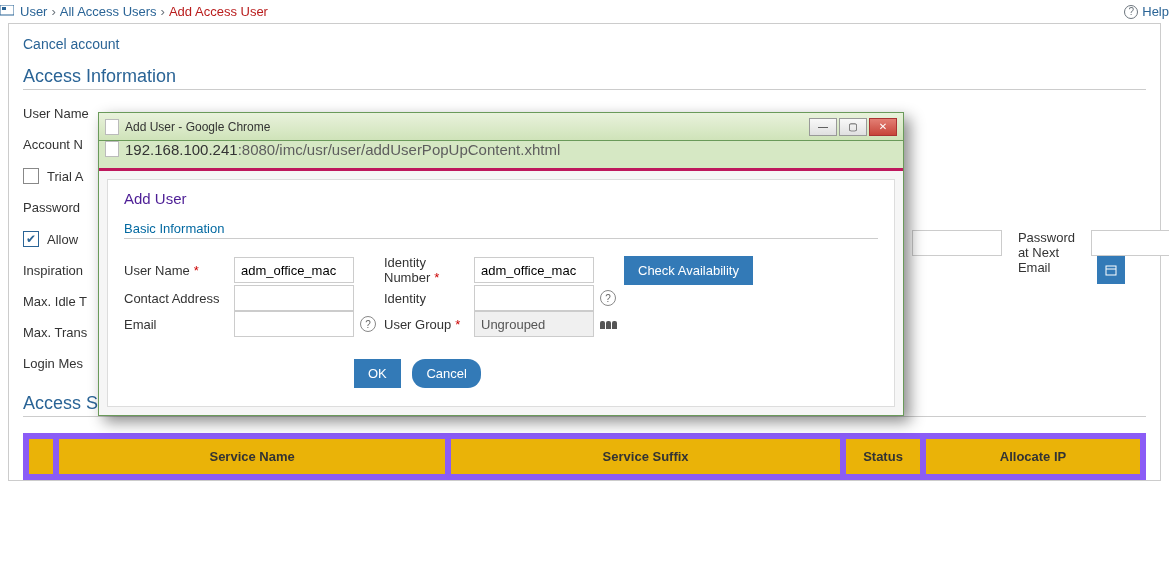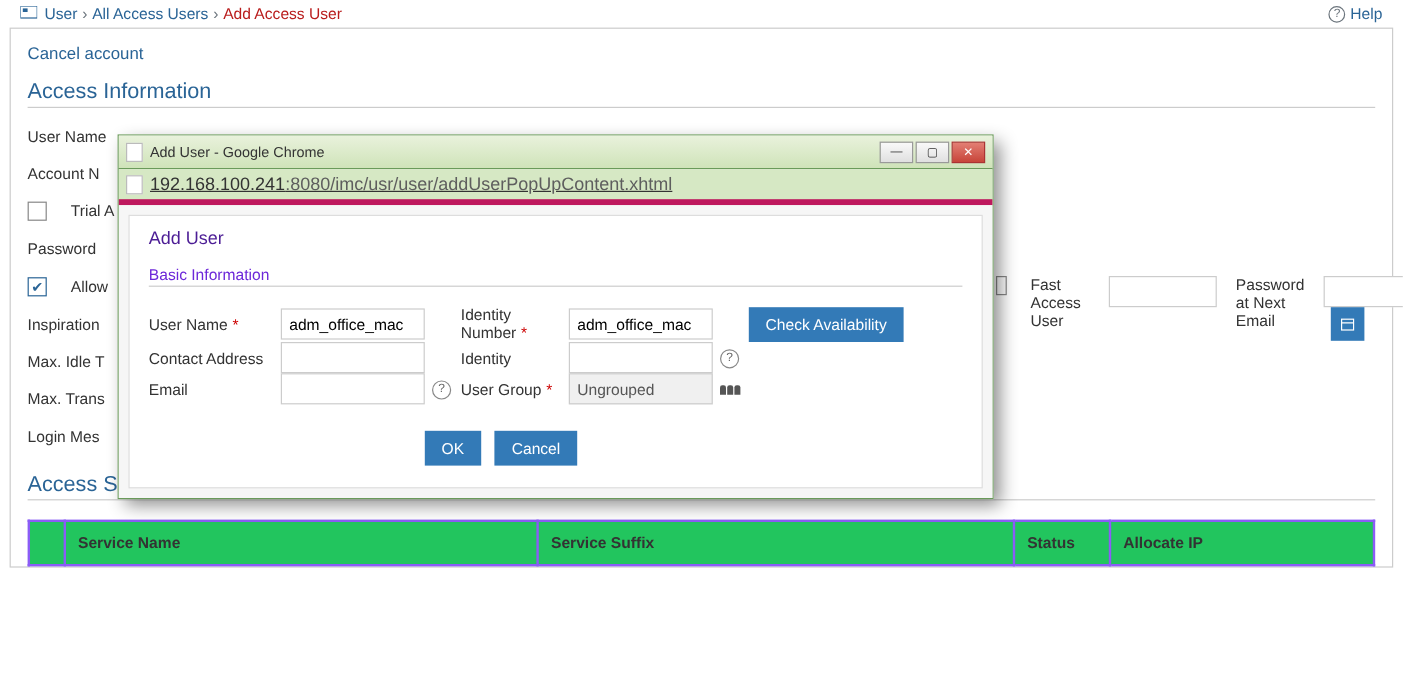--- a/index.html
+++ b/index.html
@@ -1,95 +1,95 @@
 <!DOCTYPE html>
 <html><head>
 <meta charset="utf-8">
 <style>
   * { box-sizing: border-box; font-family: "Segoe UI", Arial, sans-serif; }
   body { margin: 0; background: #fff; font-size: 13px; color: #333; width: 1169px; height: 573px; position: relative; overflow: hidden; }
 
   
-  .crumbs { display: flex; align-items: center; padding: 4px 17px; font-size: 13px; color: #2a6496; }
+  .crumbs { display: flex; align-items: center; padding: 4px 0; font-size: 13px; color: #2a6496; }
   .crumbs .icon-app { width: 14px; height: 14px; margin-right: 6px; display: inline-block; }
   .crumbs a { color: #2a6496; text-decoration: none; }
   .crumbs .sep { color: #6c757d; margin: 0 4px; }
   .crumbs .current { color: #b91c1c; }
   .help { margin-left: auto; color: #2a6496; display: flex; align-items: center; cursor: pointer; }
   .help .qmark { width: 14px; height: 14px; border: 1px solid #6c757d; border-radius: 50%; display: inline-flex; align-items: center; justify-content: center; font-size: 10px; margin-right: 4px; color: #6c757d; }
 
   
   .panel { margin: 0 8px; border: 1px solid #ccc; padding: 12px 14px 0 14px; }
   .panel-title { color: #2a6496; font-size: 14px; margin-bottom: 14px; }
 
   .section-header { color: #2a6496; font-size: 18px; border-bottom: 1px solid #ccc; padding-bottom: 2px; margin-top: 4px; margin-bottom: 16px; }
 
   .form-col { display: flex; flex-direction: column; gap: 16px; }
   .form-row { display: flex; align-items: center; }
   .form-label { width: 0; flex: 0 0 auto; min-width: 0; white-space: nowrap; padding-right: 10px; color: #333; }
 
   .right-col { position: absolute; left: 830px; top: 230px; display: flex; flex-direction: row; gap: 16px; }
 
-  .chk { display: inline-flex; gap: 20px; }
+  .chk { display: inline-flex; align-items: center; gap: 8px; }
   .chk-box { width: 16px; height: 16px; border: 1px solid #888; background: #fff; display: inline-flex; align-items: center; justify-content: center; }
   .chk-box.checked { border-color: #2a6496; }
   .chk-box.checked::after { content: "✔"; color: #2a6496; font-size: 12px; line-height: 1; }
 
   .field-wrap { display: inline-block; }
   .text-input { height: 26px; width: 90px; border: 1px solid #ccc; padding: 2px 6px; }
   .cal-btn { width: 28px; height: 28px; background: #337ab7; color: #fff; display: inline-flex; align-items: center; justify-content: center; margin-left: 6px; border: none; cursor: pointer; }
 
   
   .svc-table { width: 100%; border-collapse: collapse; margin-top: 6px; }
-  .svc-table th { text-align: left; font-weight: 600; padding: 10px; border: 2px solid #8b5cf6; background: #22c55e; font-size: 13px; }
+  .svc-table th { text-align: center; font-weight: 600; padding: 10px; border: 6px solid #8b5cf6; background: #eab308; font-size: 13px; }
 
   
   .chrome-window {
     position: absolute;
     left: 98px; top: 112px;
-    width: 730px;
+    width: 806px;
     border: 1px solid #6a9a5a;
     box-shadow: 6px 6px 14px rgba(0,0,0,0.45);
     background: #fff;
     z-index: 50;
   }
   .chrome-titlebar {
     height: 28px;
     background: linear-gradient(to bottom, #e9f2dc, #cfe3b9);
     display: flex; align-items: center; padding: 0 6px; font-size: 12px; color: #333;
     border-bottom: 1px solid #6a9a5a;
   }
   .chrome-page-icon { width: 14px; height: 16px; border: 1px solid #bbb; background: #fff; margin-right: 6px; }
   .win-btns { margin-left: auto; display: flex; gap: 2px; }
   .win-btn { width: 28px; height: 18px; border: 1px solid #999; background: linear-gradient(#f9f9f9,#e0e0e0); display:flex; align-items:center; justify-content:center; font-size:10px; cursor:pointer; }
   .win-btn.close { background: linear-gradient(#e37f74,#c7453a); border-color:#a33; color:#fff; }
 
   .chrome-addr {
-    height: 30px; background: #d6e8c4; display:flex; align-items:center; padding:0 6px; border-bottom:5px solid #be185d;text-decoration:underline;
+    height: 30px; background: #d6e8c4; display:flex; padding:0 6px; border-bottom:3px solid #be185d;
   }
   .chrome-addr .page-icon2 { width:14px; height:16px; border:1px solid #bbb; background:#fff; margin-right:6px; }
   .chrome-addr .url { font-size: 15px; color:#5e5e5e; }
   .chrome-addr .url .host { color:#333; }
 
   .modal-body { background:#f6f6f6; padding: 8px; }
   .modal-card { background:#fff; border:1px solid #ddd; padding: 10px 16px 18px 16px; }
   .modal-card-title { color:#4c1d95; font-size:15px; margin-bottom: 14px; }
 
-  .basic-header { font-size:13px; color:#6d28d9; border-bottom:1px solid #ccc; padding-bottom:2px; margin-bottom:16px; }
+  .basic-header { font-size:13px; color:#0369a1; border-bottom:1px solid #ccc; padding-bottom:2px; margin-bottom:16px; }
 
   .modal-grid { display:grid; grid-template-columns: 110px 120px 30px 90px 120px 30px auto; align-items:center; }
   .req { color:#c00; margin-left:4px; }
   .m-input { height: 26px; width: 120px; border:1px solid #ccc; padding: 2px 6px; font-size:13px; }
   .m-input.ro { background:#f0f0f0; color:#555; }
   .hint-icon { width:16px; height:16px; border:1px solid #888; border-radius:50%; display:inline-flex; align-items:center; justify-content:center; font-size:10px; color:#666; margin-left:6px; }
   .users-icon { display:inline-flex; gap:1px; margin-left:6px; }
   .users-icon span { width:5px; height:8px; background:#555; border-radius:2px 2px 0 0; display:inline-block; }
 
   .btn { background:#337ab7; color:#fff; border:none; padding:7px 14px; font-size:13px; cursor:pointer; }
-  .btn + .btn { margin-left:8px; }
+  .btn + .btn { margin-left:8px;border-radius:13px; }
   .modal-buttons { margin-top:22px; text-align:left; padding-left: 230px; }
 
 </style>
 </head>
 <body>
 
 <div class="crumbs">
   <span class="icon-app">
     <svg width="14" height="14">
         <rect x="0" y="0" width="14" height="10" fill="none" stroke="#2a6496"></rect>

